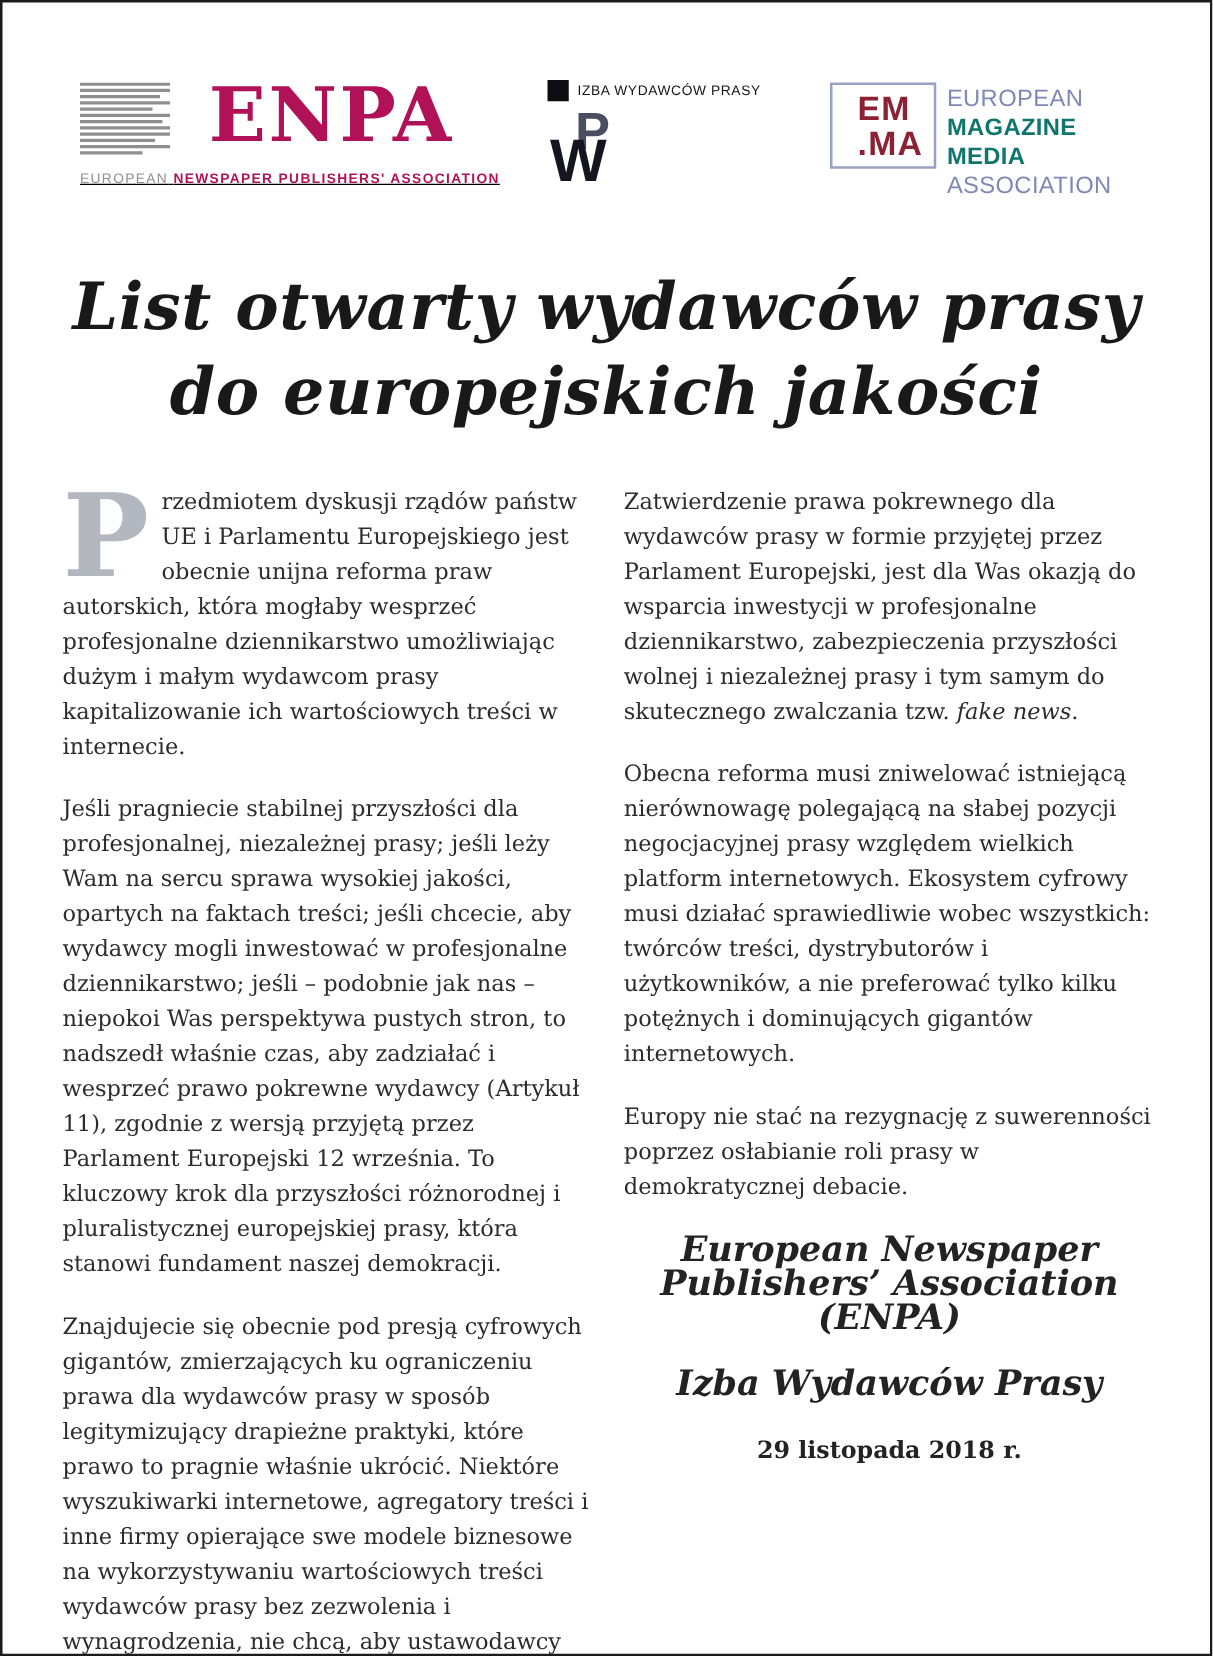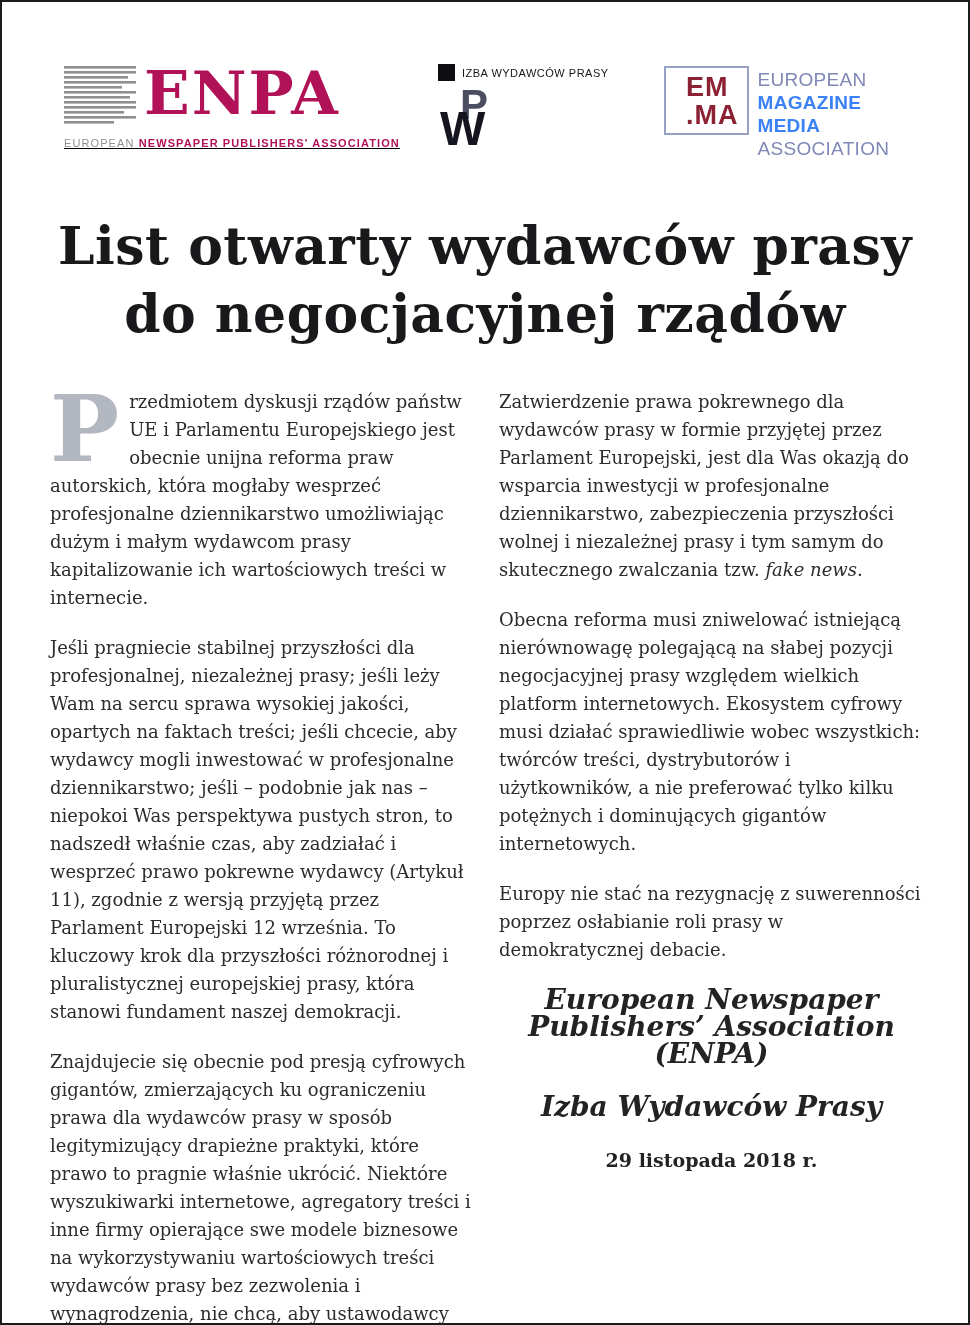--- a/index.html
+++ b/index.html
@@ -24,20 +24,21 @@
   
   .enpa { width:308px; }
   .enpa-top { display:flex; align-items:flex-start; }
   .enpa-lines { width:72px; height:62px; margin-right:8px; margin-top:4px; }
   .enpa-name {
     font-family:"DejaVu Serif", serif;
     font-weight:bold;
     font-size:60px; line-height:62px;
     color:#b11257;
     letter-spacing:2px;
+    margin-left:23px;
   }
   .enpa-sub {
     margin-top:9px;
     font-family:"Liberation Sans", sans-serif;
     font-size:11px; letter-spacing:1.1px;
     white-space:nowrap;
     text-decoration:underline;
   }
   .enpa-sub .gray { color:#8f9093; }
   .enpa-sub .crimson { color:#b11257; font-weight:bold; }
@@ -65,27 +66,28 @@
     font-size:27px; line-height:28px;
     letter-spacing:1px;
   }
   .emma-text {
     margin-left:9px; margin-top:2px;
     font-family:"Liberation Sans", sans-serif;
     font-size:19px; line-height:23px;
     letter-spacing:0.3px;
     color:#7f88b6;
   }
-  .emma-text .strong { color:#3b82f6; font-weight:bold; }
+  .emma-text .strong { color:#0f766e; font-weight:bold; }
 
   
   .title {
     margin-top:52px;
     text-align:center;
     font-weight:bold;
+    font-style:italic;
     font-size:52px;
     line-height:68px;
     color:#19191b;
     letter-spacing:0.5px;
   }
 
   
   .columns {
     display:flex;
     gap:24px;
@@ -176,21 +178,21 @@
         <div>EUROPEAN</div>
         <div class="strong">MAGAZINE MEDIA</div>
         <div>ASSOCIATION</div>
       </div>
     </div>
 
   </div>
 
   <div class="title">
     <div>List otwarty wydawców prasy</div>
-    <div>do negocjacyjnej rządów</div>
+    <div>do europejskich jakości</div>
   </div>
 
   <div class="columns">
 
     <div class="col">
       <p class="para">
         <span class="dropcap">P</span><span>rzedmiotem dyskusji rządów państw UE i Parlamentu Europejskiego jest obecnie unijna reforma praw autorskich, która mogłaby wesprzeć profesjonalne dziennikarstwo umożliwiając dużym i małym wydawcom prasy kapitalizowanie ich wartościowych treści w internecie.</span>
       </p>
       <p class="para">Jeśli pragniecie stabilnej przyszłości dla profesjonalnej, niezależnej prasy; jeśli leży Wam na sercu sprawa wysokiej jakości, opartych na faktach treści; jeśli chcecie, aby wydawcy mogli inwestować w profesjonalne dziennikarstwo; jeśli – podobnie jak nas – niepokoi Was perspektywa pustych stron, to nadszedł właśnie czas, aby zadziałać i wesprzeć prawo pokrewne wydawcy (Artykuł 11), zgodnie z wersją przyjętą przez Parlament Europejski 12 września. To kluczowy krok dla przyszłości różnorodnej i pluralistycznej europejskiej prasy, która stanowi fundament naszej demokracji.</p>
       <p class="para">Znajdujecie się obecnie pod presją cyfrowych gigantów, zmierzających ku ograniczeniu prawa dla wydawców prasy w sposób legitymizujący drapieżne praktyki, które prawo to pragnie właśnie ukrócić. Niektóre wyszukiwarki internetowe, agregatory treści i inne firmy opierające swe modele biznesowe na wykorzystywaniu wartościowych treści wydawców prasy bez zezwolenia i wynagrodzenia, nie chcą, aby ustawodawcy unijni przyjęli efektywnie działające i dające się wyegzekwować prawo pokrewne dla wydawców prasy (bez konieczności prowadzenia</p>

